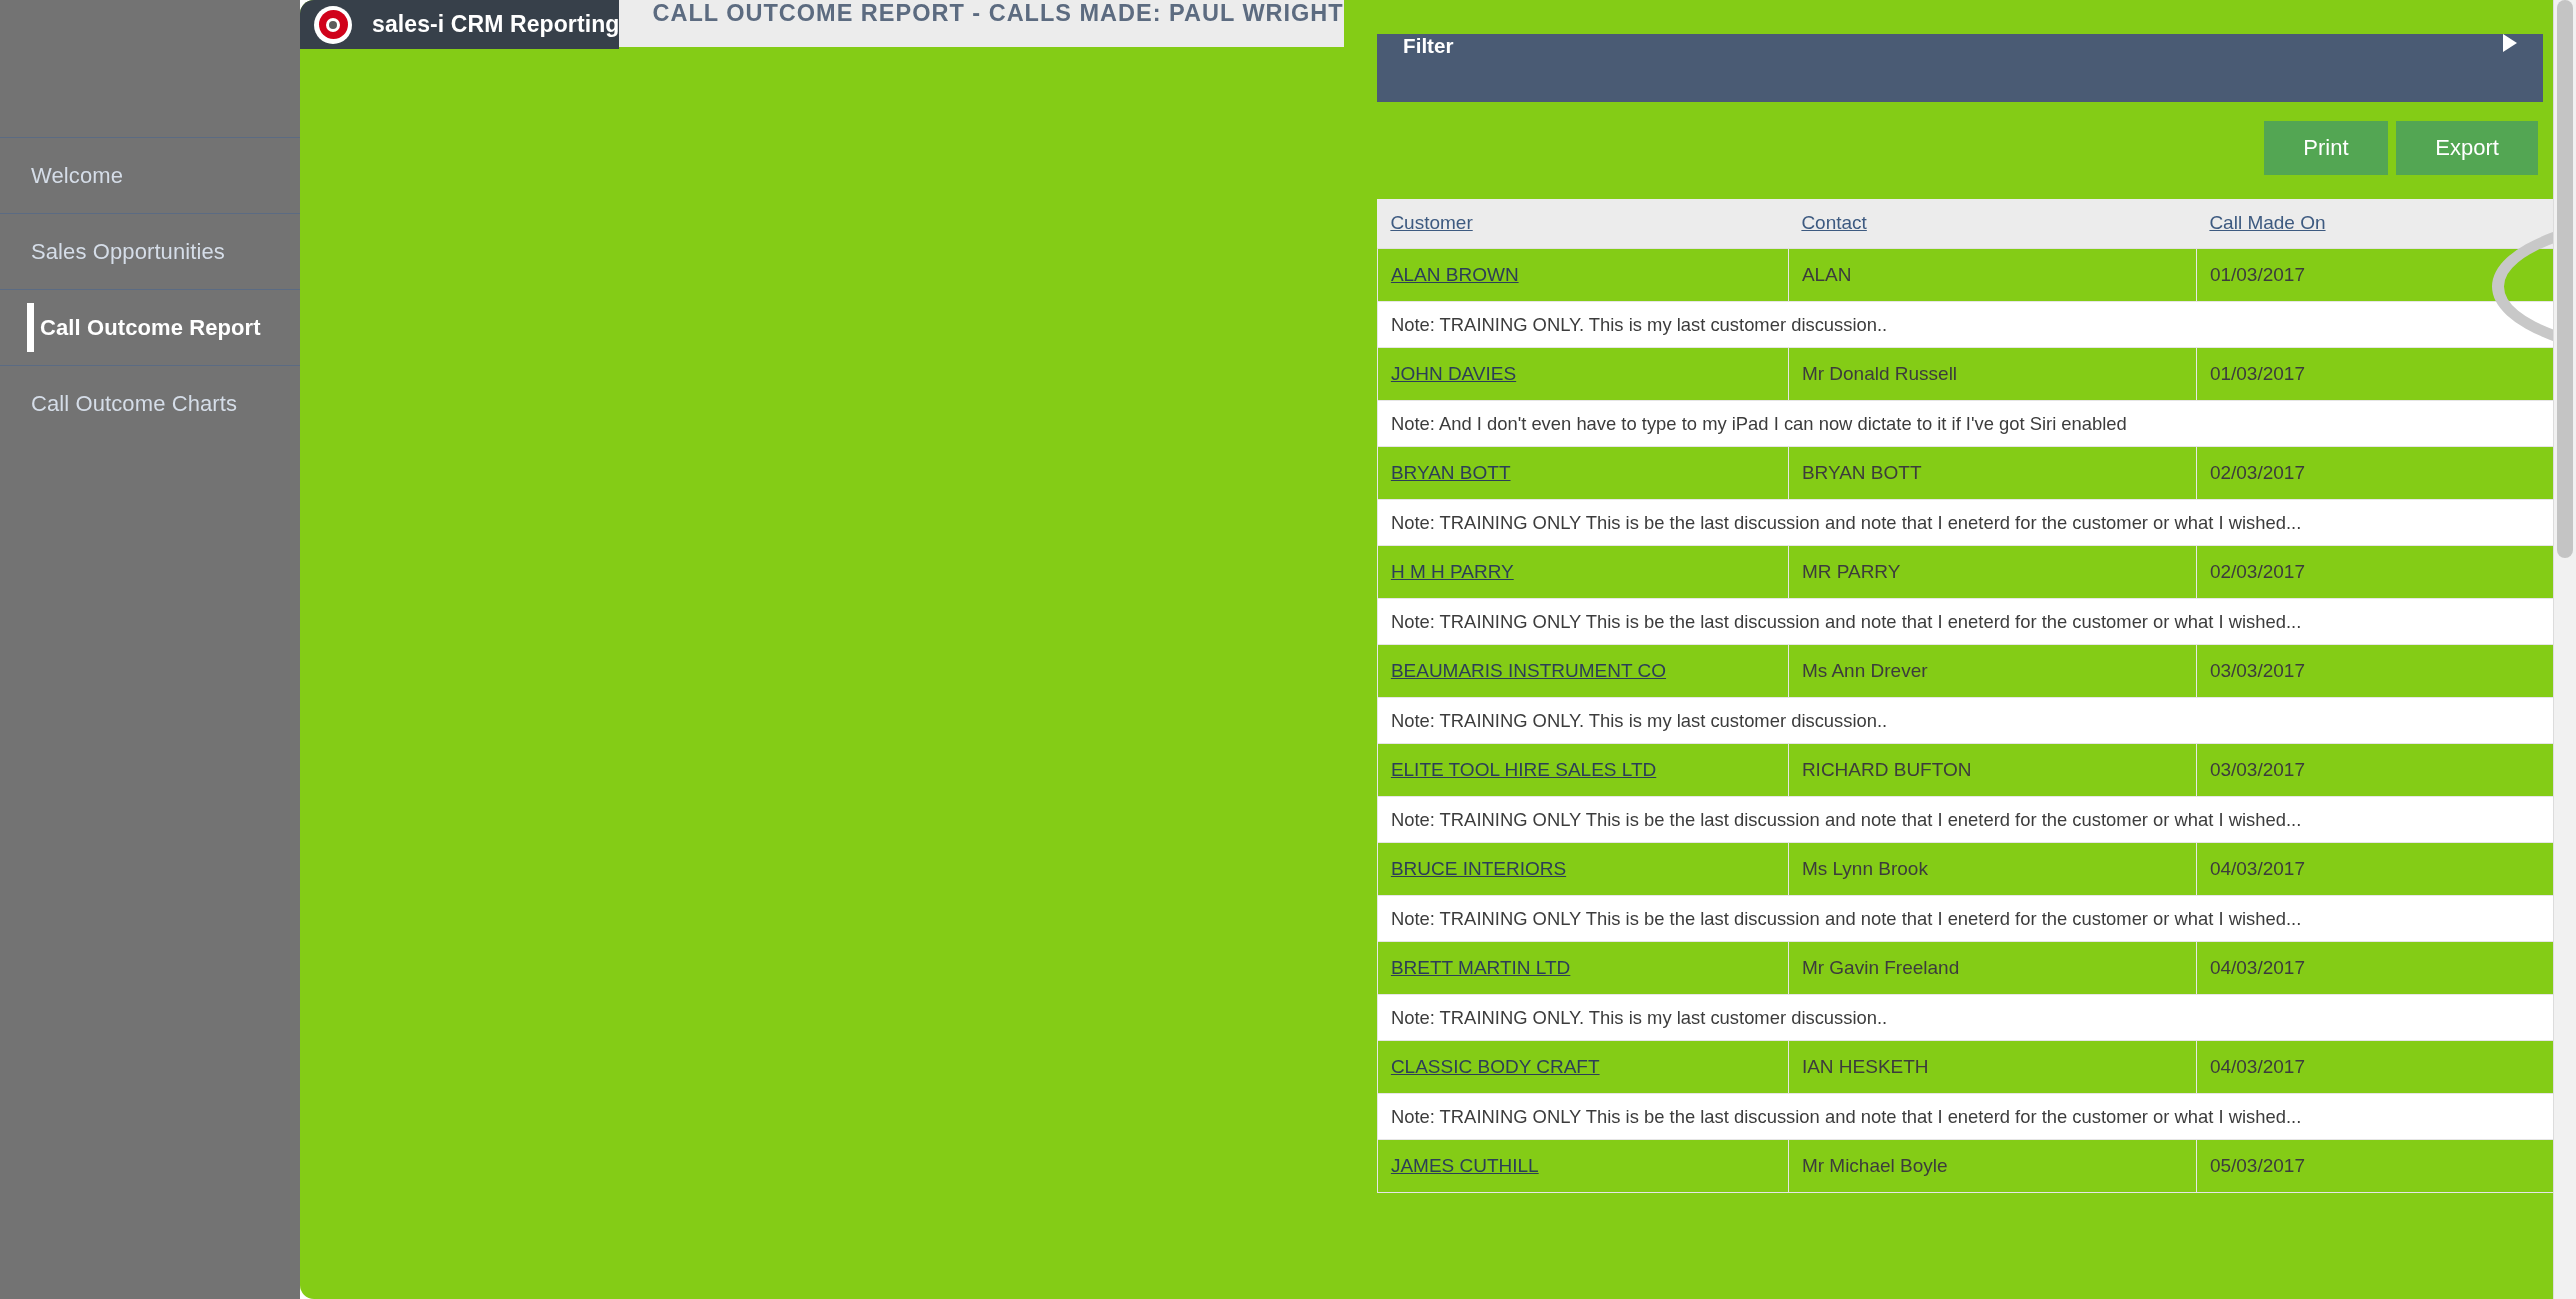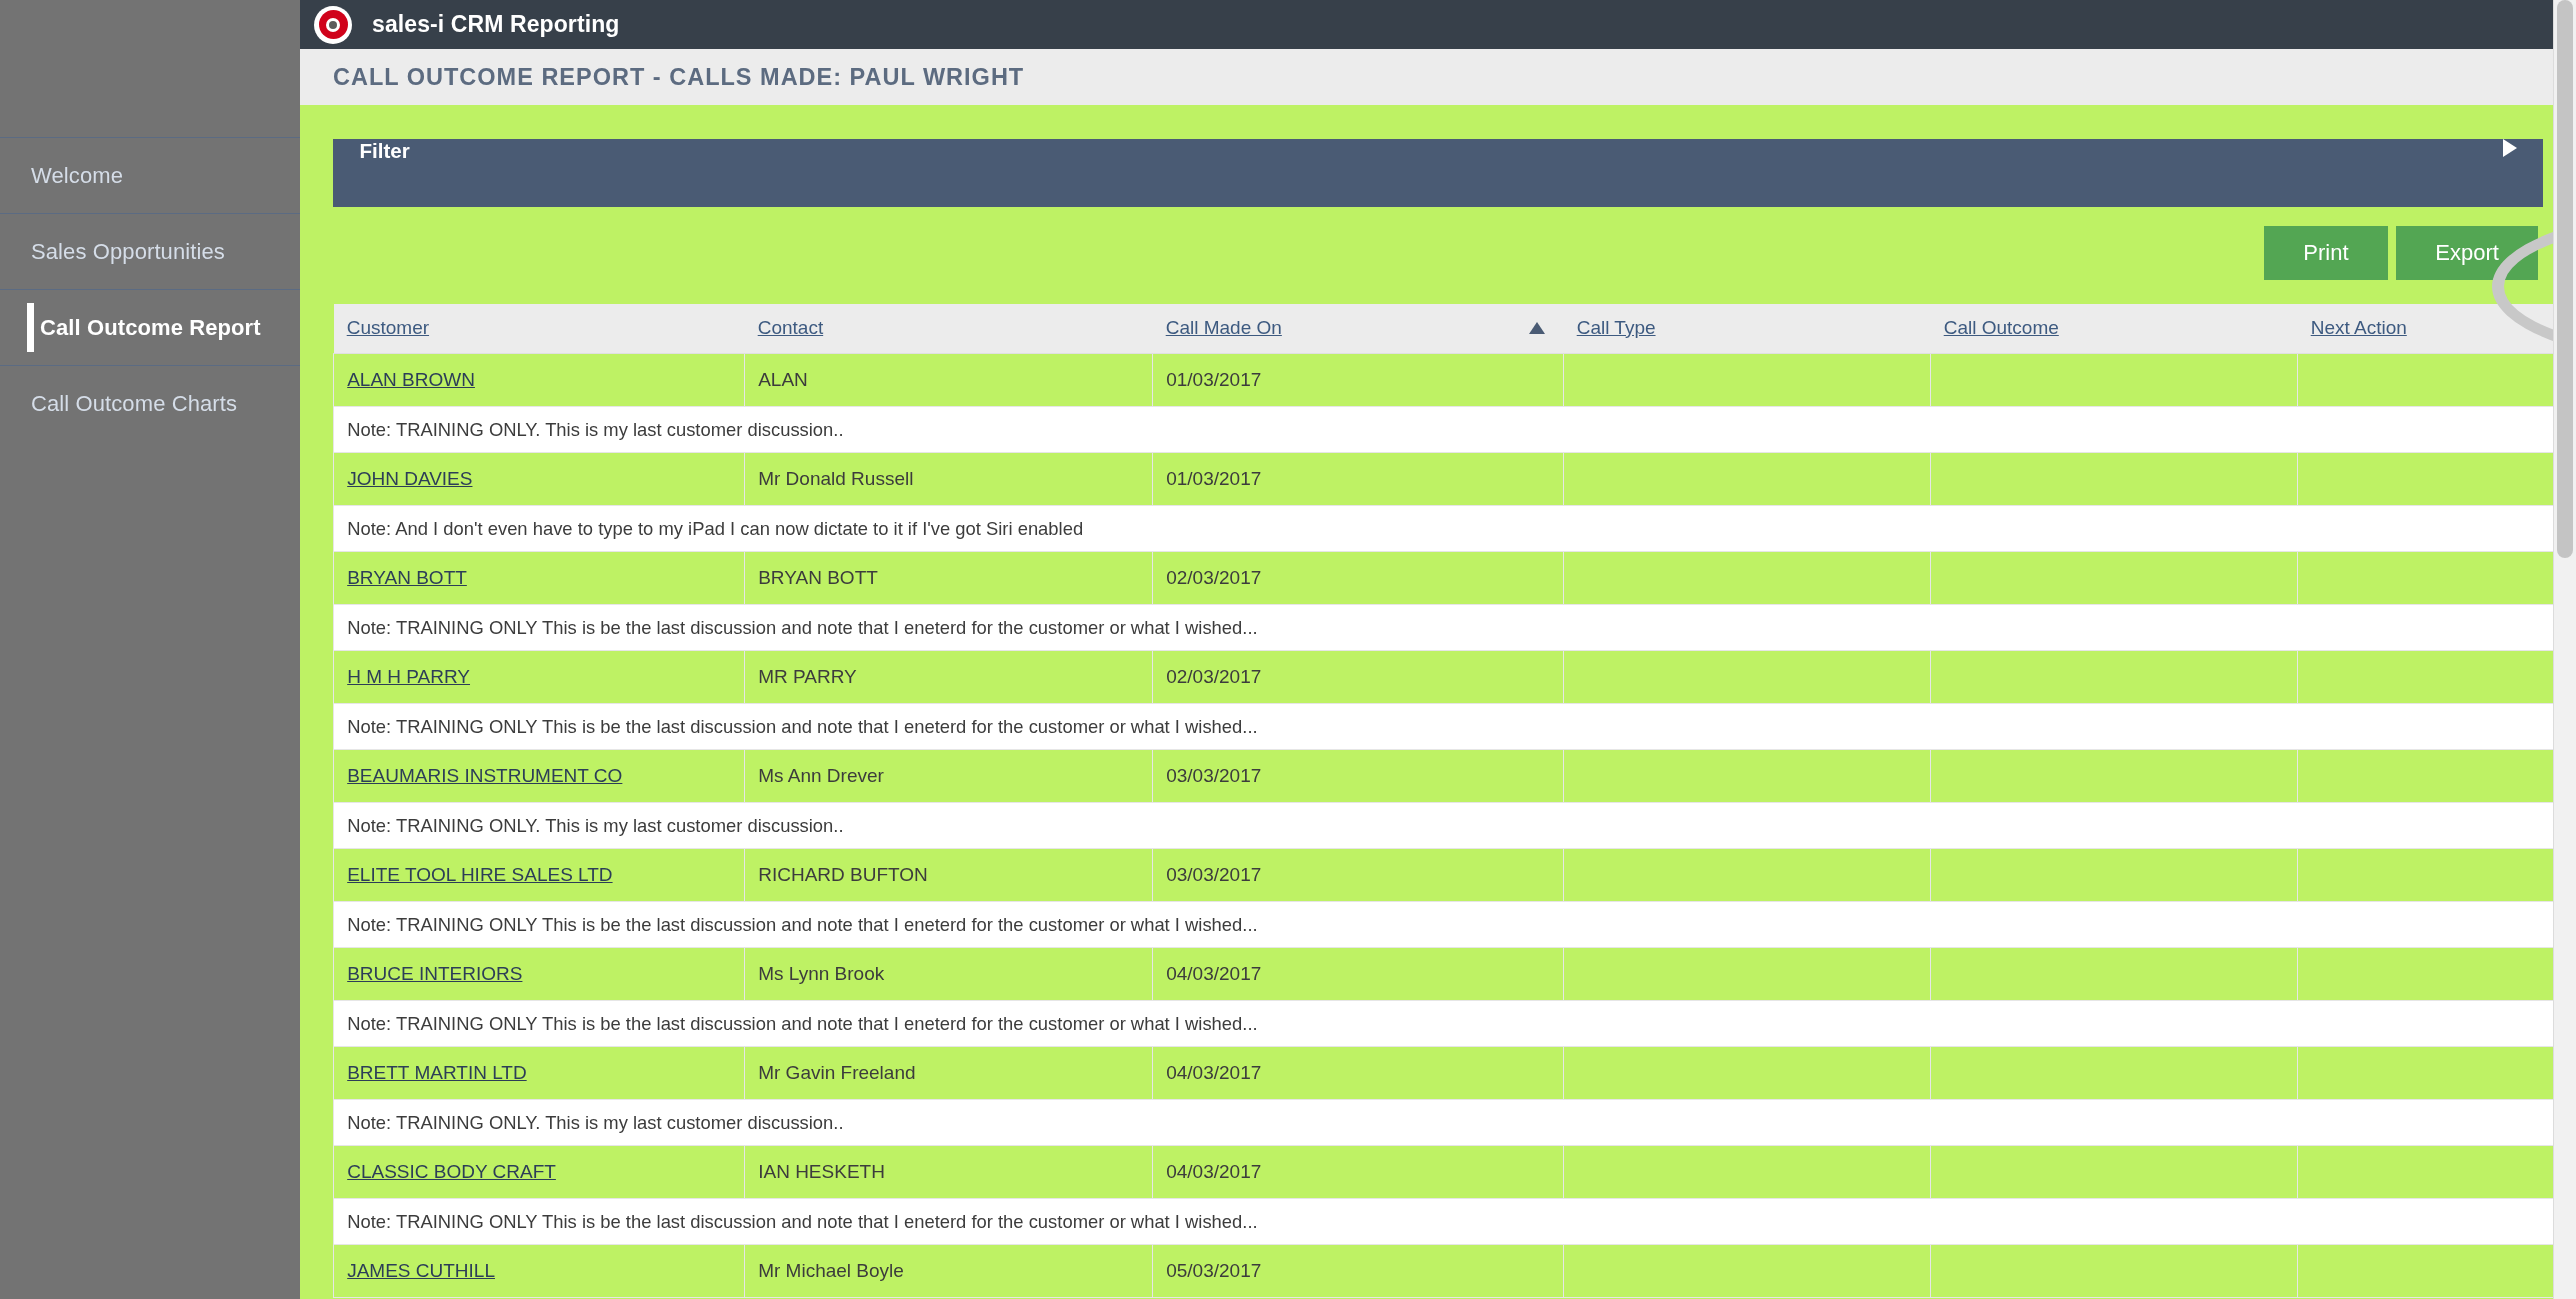--- a/index.html
+++ b/index.html
@@ -53,23 +53,23 @@
     bottom: 13.2px;
     width: 6.6px;
     background: #ffffff;
   }
 
   
   .main {
     flex: 1;
     position: relative;
     display: flex;
-    flex-direction: column;
-    background: #bef264;
+    background: #84cc16;
     overflow: hidden;
+    border-radius: 14px;
   }
   .topbar {
     height: 49px;
     background: #37404a;
     display: flex;
     align-items: center;
     padding-left: 14px;
     flex-shrink: 0;
   }
   .logo-mark {
@@ -109,23 +109,23 @@
   }
   .app-title {
     color: #ffffff;
     font-size: 23px;
     font-weight: bold;
     letter-spacing: 0.1px;
   }
 
   .page-head {
     background: #ececec;
-    height: 56px;
-    display: flex;
-    align-items: center;
+    height: 47px;
+    display: flex;
+    align-items: flex-start;
     padding-left: 33px;
     flex-shrink: 0;
   }
   .page-title {
     color: #5c6b80;
     font-size: 23.5px;
     letter-spacing: 1px;
   }
 
   .content {

